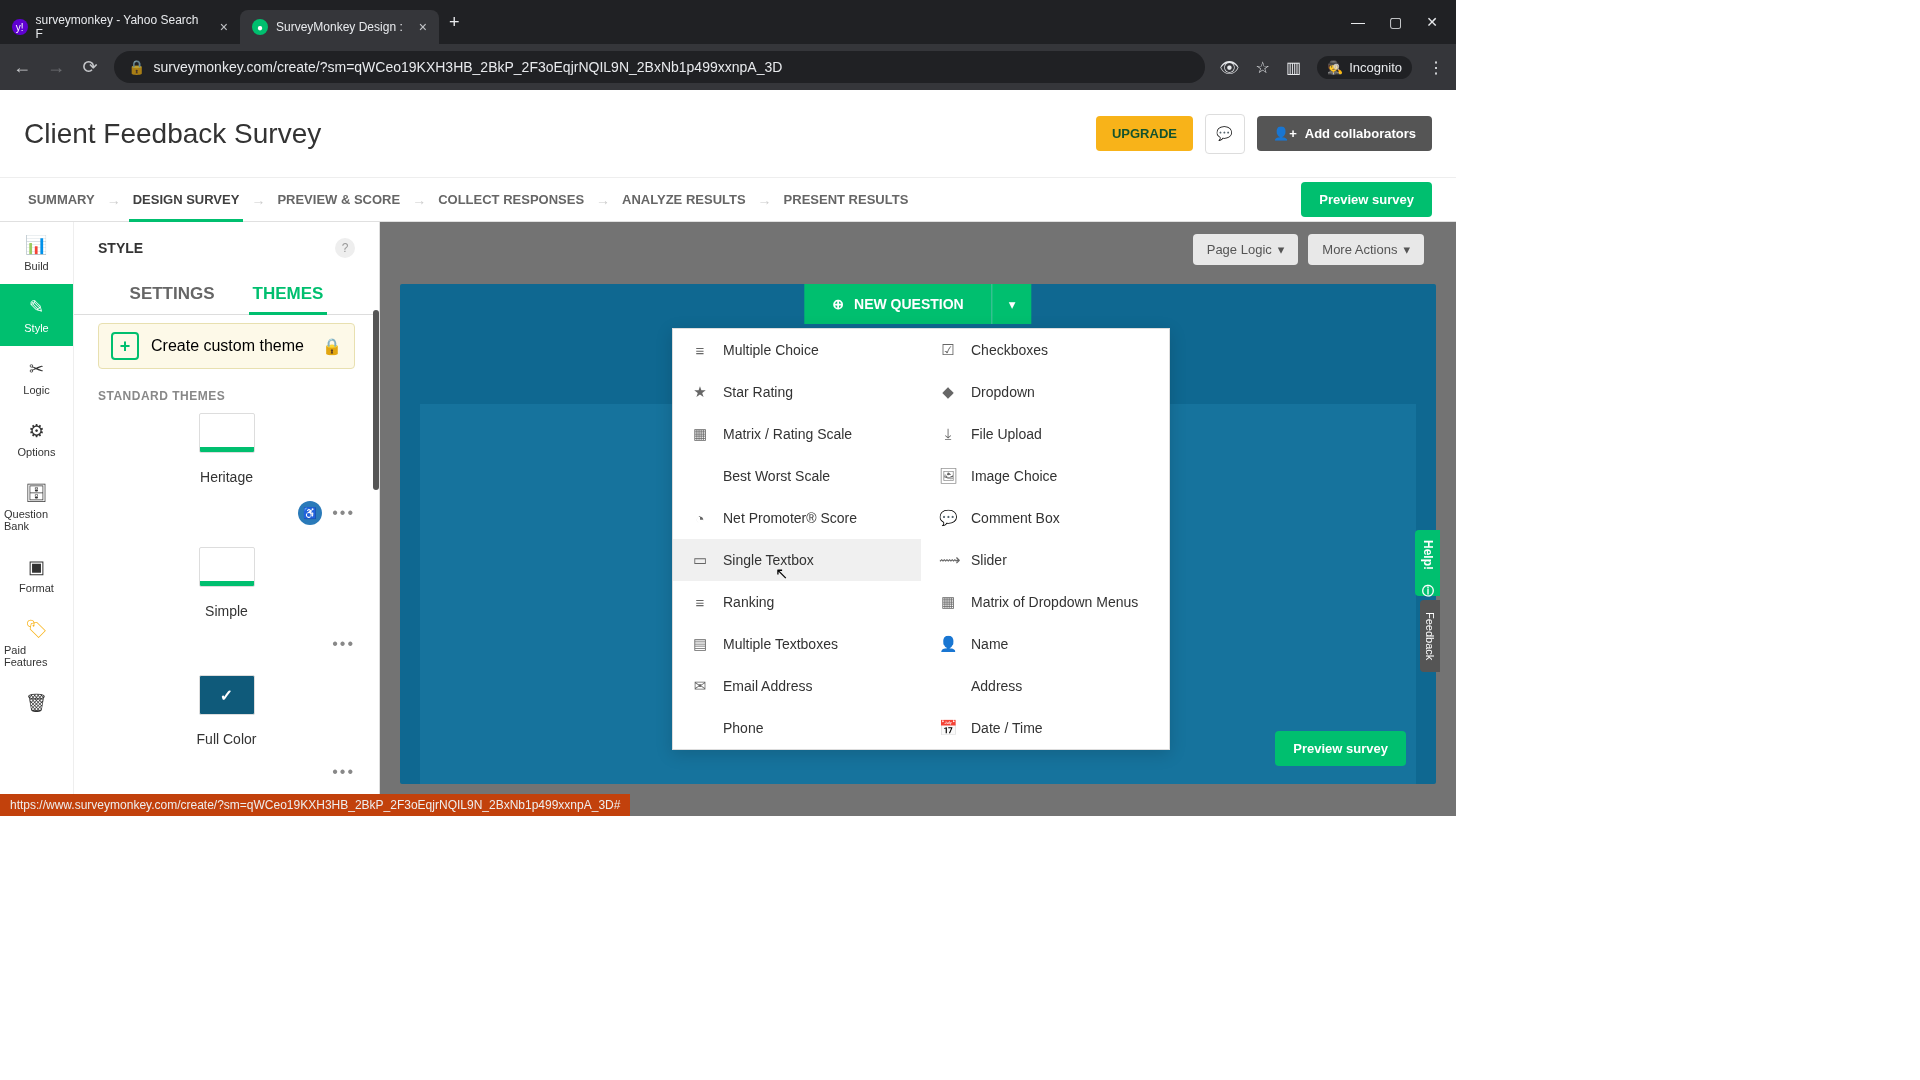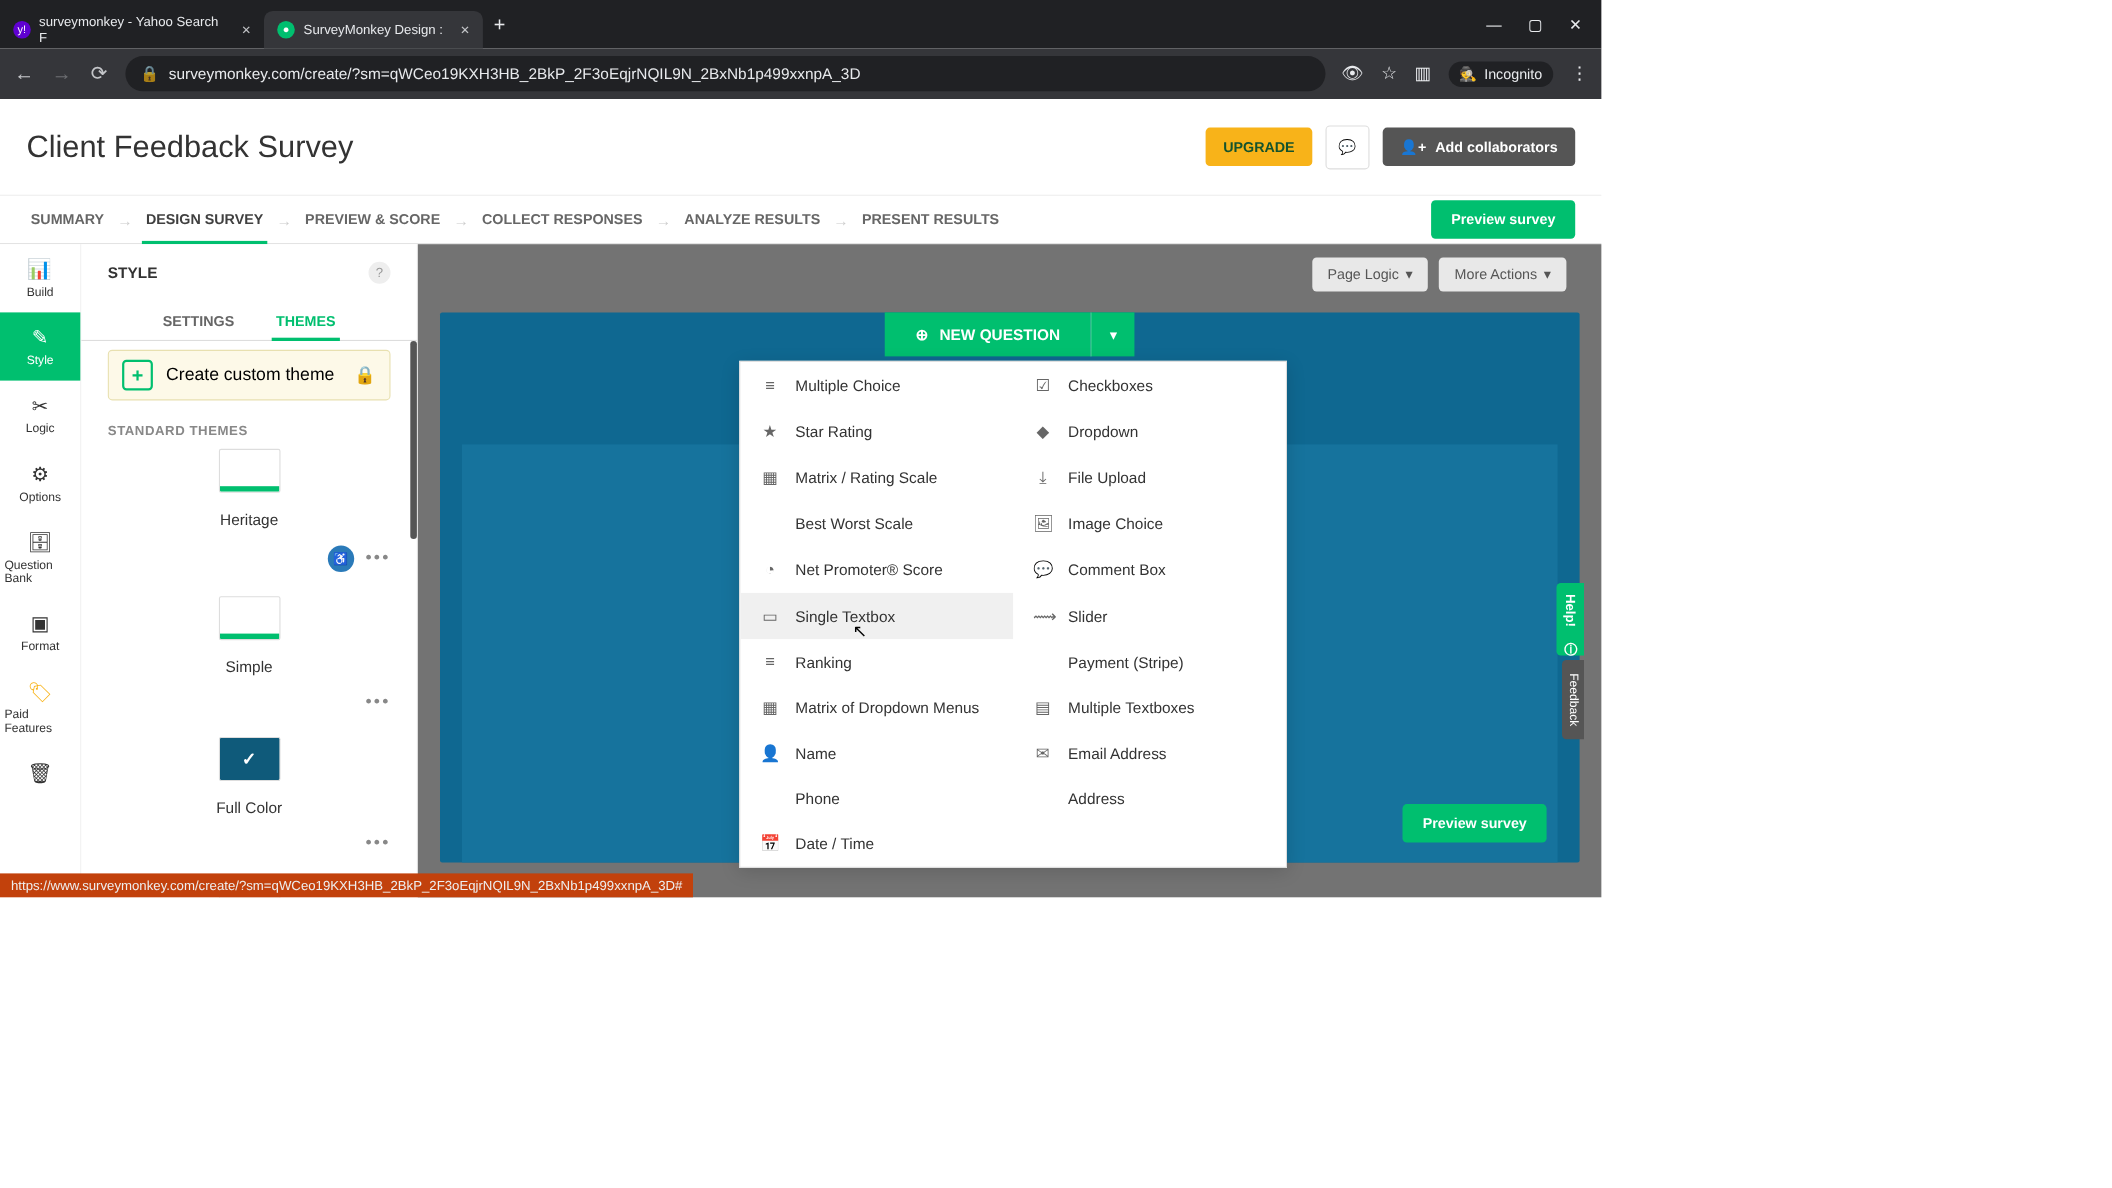--- a/index.html
+++ b/index.html
@@ -45,21 +45,21 @@
 .rail-item { display: flex; flex-direction: column; align-items: center; justify-content: center; padding: 12px 4px; font-size: 11px; color: #333; gap: 4px; cursor: pointer; position: relative; }
 .rail-item.active { background: #00bf6f; color: #fff; }
 .rail-icon { font-size: 18px; }
 
 
 .style-panel { width: 306px; background: #fff; border-right: 1px solid #ddd; position: relative; }
 .panel-head { padding: 16px 24px; display: flex; align-items: center; }
 .panel-head h3 { font-size: 14px; font-weight: 600; color: #333; }
 .panel-head .help { margin-left: auto; color: #999; width: 20px; height: 20px; border-radius: 50%; background: #eee; display: flex; align-items: center; justify-content: center; font-size: 12px; }
 .sub-tabs { display: flex; justify-content: center; gap: 30px; border-bottom: 1px solid #ddd; }
-.sub-tab { font-size: 13px; font-weight: 600; color: #666; padding: 10px 4px; position: relative; }
+.sub-tab { font-size: 17px; font-weight: 600; color: #666; padding: 10px 4px; position: relative; }
 .sub-tab.active { color: #00bf6f; }
 .sub-tab.active::after { content: ''; position: absolute; bottom: -1px; left: 0; right: 0; height: 3px; background: #00bf6f; }
 
 .custom-theme-row { margin: 0 24px 16px; background: #fdf9e8; border: 1px solid #e8e0b0; border-radius: 4px; padding: 8px 12px; display: flex; align-items: center; gap: 12px; }
 .custom-theme-row .plus { width: 28px; height: 28px; border: 2px solid #00bf6f; border-radius: 4px; display: flex; align-items: center; justify-content: center; color: #00bf6f; font-weight: bold; font-size: 18px; }
 .custom-theme-row .lock-icon { margin-left: auto; color: #d4a800; }
 
 .section-label { padding: 4px 24px 10px; font-size: 12px; font-weight: 600; color: #888; letter-spacing: .5px; }
 .theme-list { padding: 0 24px; display: flex; flex-direction: column; gap: 22px; }
 .theme-row { display: flex; align-items: center; gap: 16px; flex-direction: column; }
@@ -346,46 +346,42 @@
             </div>
           <div class="qtype-item">
               <span class="qtype-icon">⟿</span>
               <span>Slider</span>
             </div>
           <div class="qtype-item">
               <span class="qtype-icon">≡</span>
               <span>Ranking</span>
             </div>
           <div class="qtype-item">
-              <span class="qtype-icon"></span>
-              <span>Payment (Stripe)</span>
-            </div>
-          <div class="qtype-item">
               <span class="qtype-icon">▦</span>
               <span>Matrix of Dropdown Menus</span>
             </div>
           <div class="qtype-item">
               <span class="qtype-icon">▤</span>
               <span>Multiple Textboxes</span>
             </div>
           <div class="qtype-item">
               <span class="qtype-icon">👤</span>
               <span>Name</span>
             </div>
           <div class="qtype-item">
               <span class="qtype-icon">✉</span>
               <span>Email Address</span>
             </div>
           <div class="qtype-item">
               <span class="qtype-icon"></span>
+              <span>Address</span>
+            </div>
+          <div class="qtype-item">
+              <span class="qtype-icon"></span>
               <span>Phone</span>
-            </div>
-          <div class="qtype-item">
-              <span class="qtype-icon"></span>
-              <span>Address</span>
             </div>
           <div class="qtype-item">
               <span class="qtype-icon">📅</span>
               <span>Date / Time</span>
             </div>
         </div>
       </div>
     </div>
 
     <button class="float-preview">Preview survey</button>

